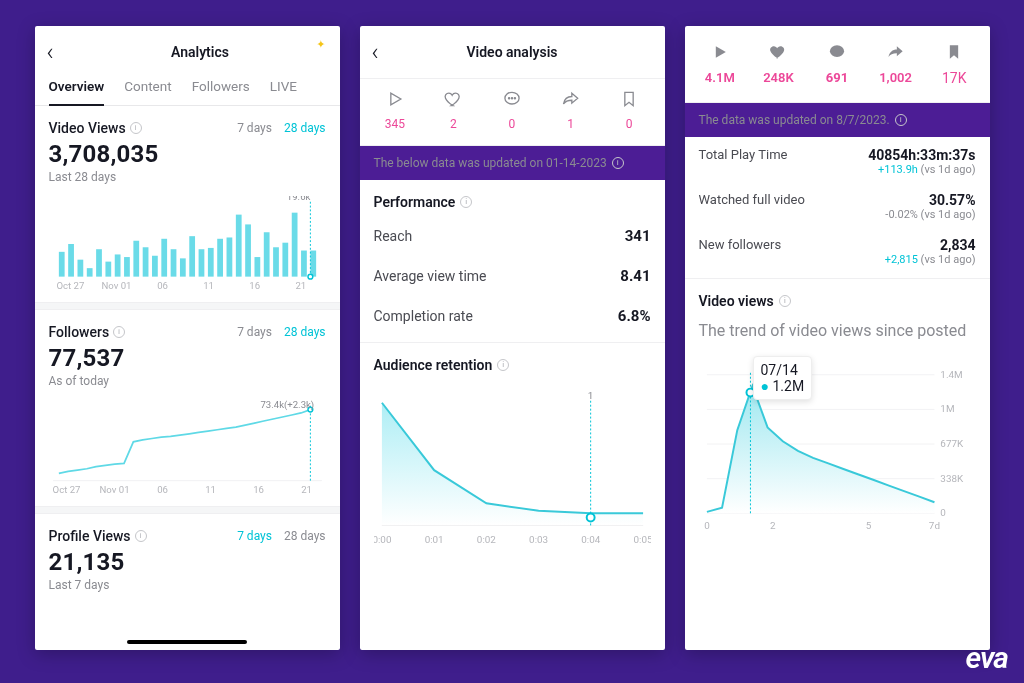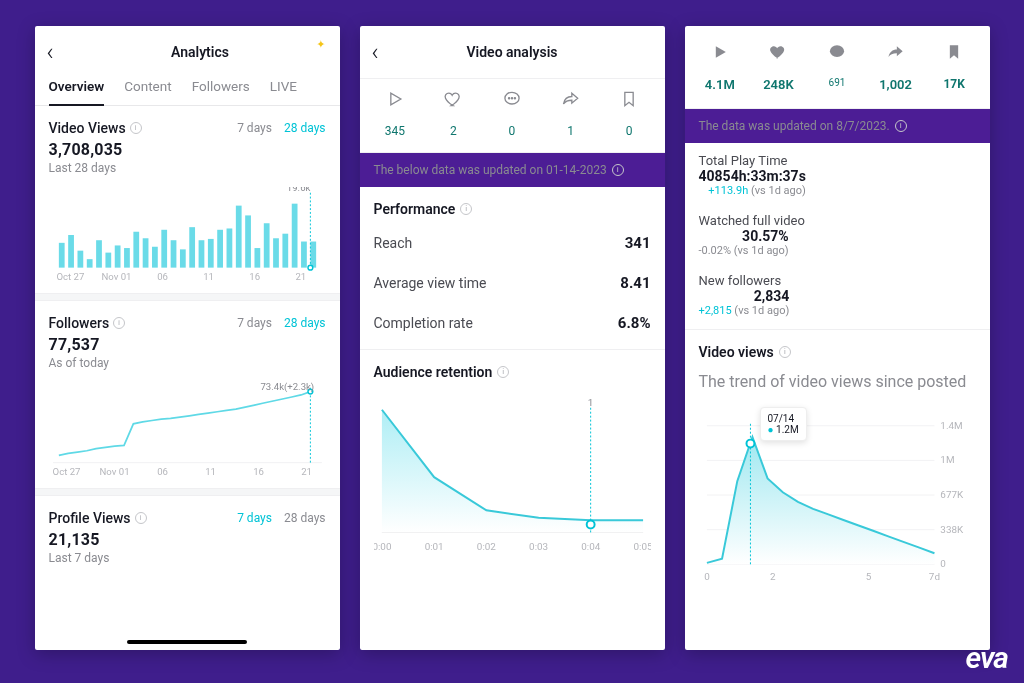--- a/index.html
+++ b/index.html
@@ -35,53 +35,53 @@
   
   .tabs { display: flex; gap: 20px; padding: 0 14px; border-bottom: 1px solid #e8e8ea; font-size: 13.5px; }
   .tab { padding: 0 0 10px; color: #8a8b91; cursor: pointer; }
   .tab.active { color: #161823; font-weight: 600; border-bottom: 2px solid #161823; margin-bottom: -1px; }
   
   .section-head { display: flex; justify-content: space-between; align-items: center; padding: 14px 14px 4px; }
   .section-head .lbl { font-size: 14px; color: #161823; font-weight: 500; display: inline-flex; align-items: center; gap: 4px; }
   .section-head .modes { display: flex; gap: 12px; font-size: 12px; }
   .mode { color: #8a8b91; cursor: pointer; }
   .mode.active { color: #00c3d6; }
-  .big-num { padding: 0 14px; font-size: 16px; font-weight: 700; letter-spacing: .2px; }
+  .big-num { padding: 0 14px; font-size: 24px; font-weight: 700; letter-spacing: .2px; }
   .sub { padding: 2px 14px 8px; font-size: 12px; color: #8a8b91; }
   .info-ico { width: 12px; height: 12px; border: 1px solid #c5c6ca; border-radius: 50%; display: inline-flex; align-items: center; justify-content: center; font-size: 8px; color: #c5c6ca; line-height: 1; }
   .chart-wrap { padding: 4px 14px 10px; height: 110px; }
   svg { display: block; }
   .axis-lbl { font-size: 10px; fill: #b5b6bb; }
   .marker-lbl { font-size: 10px; fill: #8a8b91; }
   .divider { height: 8px; background: #f5f6f7; border-top: 1px solid #efeff1; border-bottom: 1px solid #efeff1; }
   .thin-div { height: 1px; background: #efeff1; }
   
   .stat-row { display: flex; justify-content: space-around; padding: 10px 6px 14px; border-bottom: 1px solid #efeff1; }
   .stat { flex: 1; text-align: center; }
   .stat .ico { height: 20px; display: flex; align-items: center; justify-content: center; color: #8a8b91; }
   .stat .ico svg { width: 20px; height: 20px; }
-  .stat .val { font-size: 12px; color: #0f766e; margin-top: 15px; }
+  .stat .val { font-size: 12px; color: #ec4899; margin-top: 8px; }
   .notice { background: #4c1d95; padding: 10px 14px; font-size: 12px; color: #8a8b91; display: flex; align-items: center; gap: 5px; }
   .perf-title { padding: 14px 14px 6px; font-size: 14px; font-weight: 600; display: flex; align-items: center; gap: 5px; }
   .metric-row { display: flex; justify-content: space-between; padding: 11px 14px; font-size: 14px; align-items: baseline; }
   .metric-row .k { color: #4a4b52; }
   .metric-row .v { font-weight: 700; font-size: 15px; }
   
-  .m3 { padding: 10px 14px 6px; display: flex; justify-content: space-between; align-items: flex-start; flex-direction: column; }
+  .m3 { padding: 10px 14px 6px; display: flex; justify-content: space-between; align-items: flex-start; }
   .m3 .k { font-size: 13px; color: #4a4b52; }
   .m3 .r { text-align: right; }
   .m3 .v { font-size: 14px; font-weight: 700; }
   .m3 .delta { font-size: 11px; }
   .delta .pos { color: #00c3d6; }
   .delta .neg { color: #8a8b91; }
   .delta .suf { color: #8a8b91; }
   .video-views-sec { padding: 14px 14px 4px; border-top: 1px solid #efeff1; }
   .video-views-sec .tt { font-size: 14px; font-weight: 600; display: flex; align-items: center; gap: 5px; }
   .video-views-sec .desc { font-size: 16px; color: #8a8b91; margin-top: 12px; }
-  .tooltip-box { background: #fff; border: 1px solid #eee; border-radius: 4px; box-shadow: 0 2px 6px rgba(0,0,0,.12); padding: 5px 7px; font-size: 10px; margin-left: 7px; }
+  .tooltip-box { background: #fff; border: 1px solid #eee; border-radius: 4px; box-shadow: 0 2px 6px rgba(0,0,0,.12); padding: 5px 7px; font-size: 14px; }
   .home-bar { position: absolute; bottom: 6px; left: 50%; transform: translateX(-50%); width: 120px; height: 4px; background: #000; border-radius: 3px; }
   .logo { position: absolute; right: 16px; bottom: 8px; color: #fff; font-size: 30px; font-weight: 600; letter-spacing: -1px; font-style: italic; }
 </style>
 </head>
 <body>
 
 <div class="card" style="position:relative">
   <div class="hdr">
     <span class="back">‹</span>
     <span class="ttl">Analytics</span>
@@ -329,37 +329,37 @@
           </svg>
         </div>
       <div class="val" style="font-size:13px;font-weight:600">248K</div>
     </div>
     <div class="stat">
       <div class="ico">
           <svg viewBox="0 0 24 24" fill="#8a8b91">
             <ellipse cx="12" cy="11" rx="8.5" ry="7"></ellipse>
           </svg>
         </div>
-      <div class="val" style="font-size:10px;font-weight:400">691</div>
+      <div class="val" style="font-size:13px;font-weight:700">691</div>
     </div>
     <div class="stat">
       <div class="ico">
           <svg viewBox="0 0 24 24" fill="#8a8b91">
             <path d="M13 5l7 6-7 6v-3.5c-5 0-8 1.5-10 4.5 1-6 5-9 10-9V5z"></path>
           </svg>
         </div>
       <div class="val" style="font-size:13px;font-weight:600">1,002</div>
     </div>
     <div class="stat">
       <div class="ico">
           <svg viewBox="0 0 24 24" fill="#8a8b91">
             <path d="M7 4h10v16l-5-4-5 4z"></path>
           </svg>
         </div>
-      <div class="val" style="font-size:12px;font-weight:700">17K</div>
+      <div class="val" style="font-size:14px;font-weight:400">17K</div>
     </div>
   </div>
 
   <div class="notice">
     <span>The data was updated on 8/7/2023.</span>
     <span class="info-ico">i</span>
   </div>
 
   <div class="m3">
     <span class="k">Total Play Time</span>

